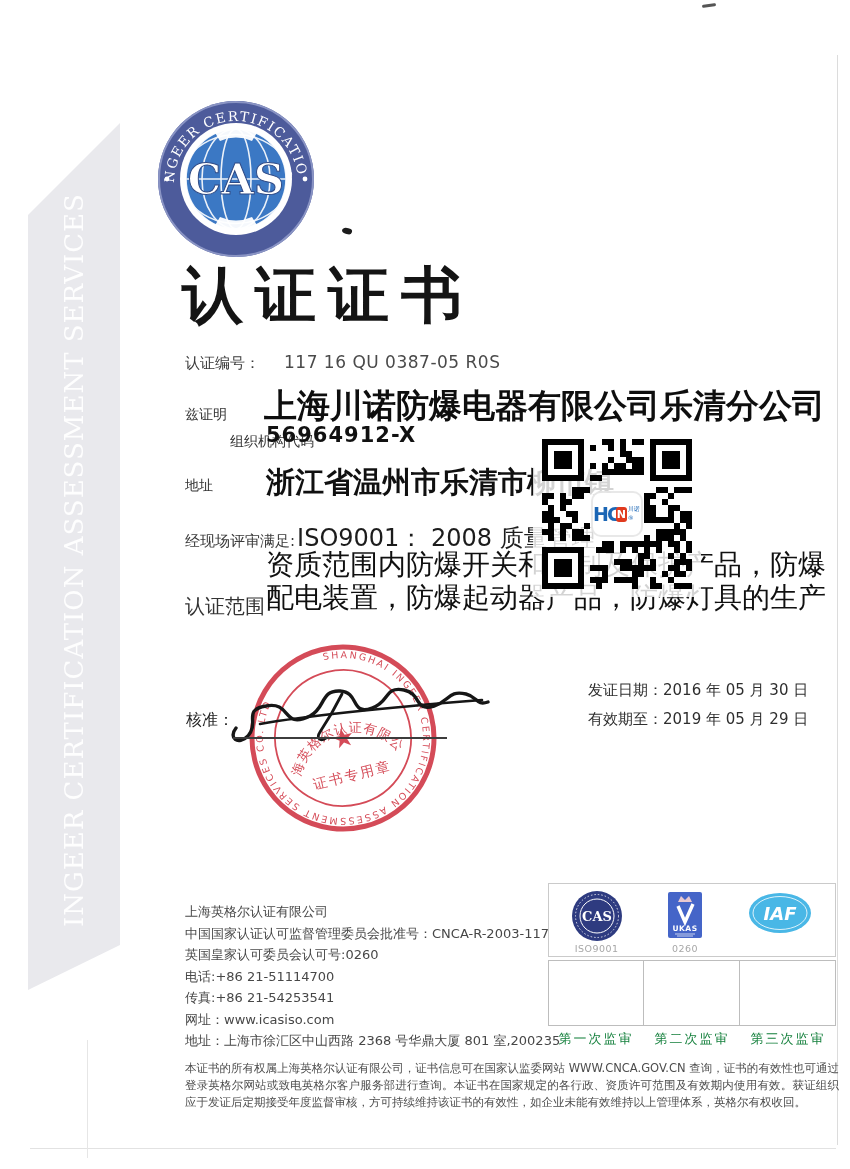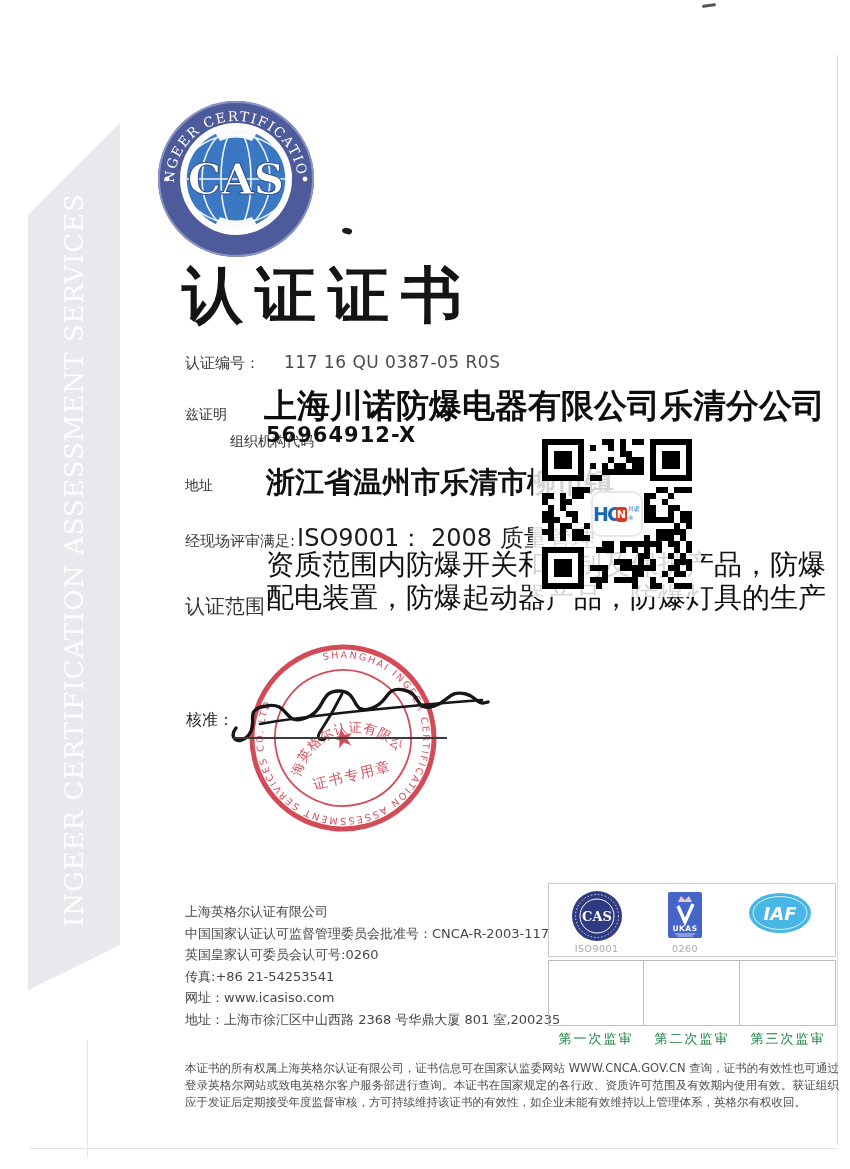--- a/index.html
+++ b/index.html
@@ -329,20 +329,24 @@
         <rect x="12" y="120" width="18" height="18" fill="#000"></rect>
       </svg>
     <div class="qr-badge">
       <span class="qr-h">H</span>
       <span class="qr-c">C</span>
       <span class="qr-n">N</span>
       <span class="qr-cn">川诺®</span>
     </div>
   </div>
 
+  <div class="dates">
+    <div>发证日期：2016 年 05 月 30 日</div>
+    <div>有效期至：2019 年 05 月 29 日</div>
+  </div>
 
   <div class="lbl-approve">核准：</div>
   <div class="approve-line"></div>
 
   <div class="seal">
     <svg width="194" height="194" viewBox="0 0 194 194">
       <circle cx="97" cy="97" r="91" fill="none" stroke="#cf3341" stroke-width="5"></circle>
       <circle cx="97" cy="97" r="68" fill="none" stroke="#cf3341" stroke-width="1.8"></circle>
       <defs>
         <path id="sealArc" d="M 97 17 A 80 80 0 1 1 96.9 17"></path>
@@ -366,20 +370,21 @@
                C198 32 190 50 210 44 C226 39 224 28 242 32 C254 35 252 44 264 40" stroke="#161616" stroke-width="3.4" fill="none" stroke-linecap="round"></path>
       <path d="M36 62 C92 52 182 44 258 38" stroke="#161616" stroke-width="2.6" fill="none" stroke-linecap="round"></path>
       <path d="M118 32 C112 44 104 58 96 70 C92 76 96 80 102 76" stroke="#161616" stroke-width="2.8" fill="none" stroke-linecap="round"></path>
     </svg>
   </div>
 
   <div class="issuer">
     <div>上海英格尔认证有限公司</div>
     <div>中国国家认证认可监督管理委员会批准号：CNCA-R-2003-117</div>
     <div>英国皇家认可委员会认可号:0260</div>
+    <div>电话:+86 21-51114700</div>
     <div>传真:+86 21-54253541</div>
     <div>网址：www.icasiso.com</div>
     <div>地址：上海市徐汇区中山西路 2368 号华鼎大厦 801 室,200235</div>
   </div>
 
   <div class="acc-box">
     <div class="acc-col">
       <svg width="52" height="52" viewBox="0 0 52 52">
         <circle cx="26" cy="26" r="25" fill="#2e3b80"></circle>
         <circle cx="26" cy="26" r="21.5" fill="none" stroke="#ffffff" stroke-width=".8" stroke-dasharray="1.5,2"></circle>

